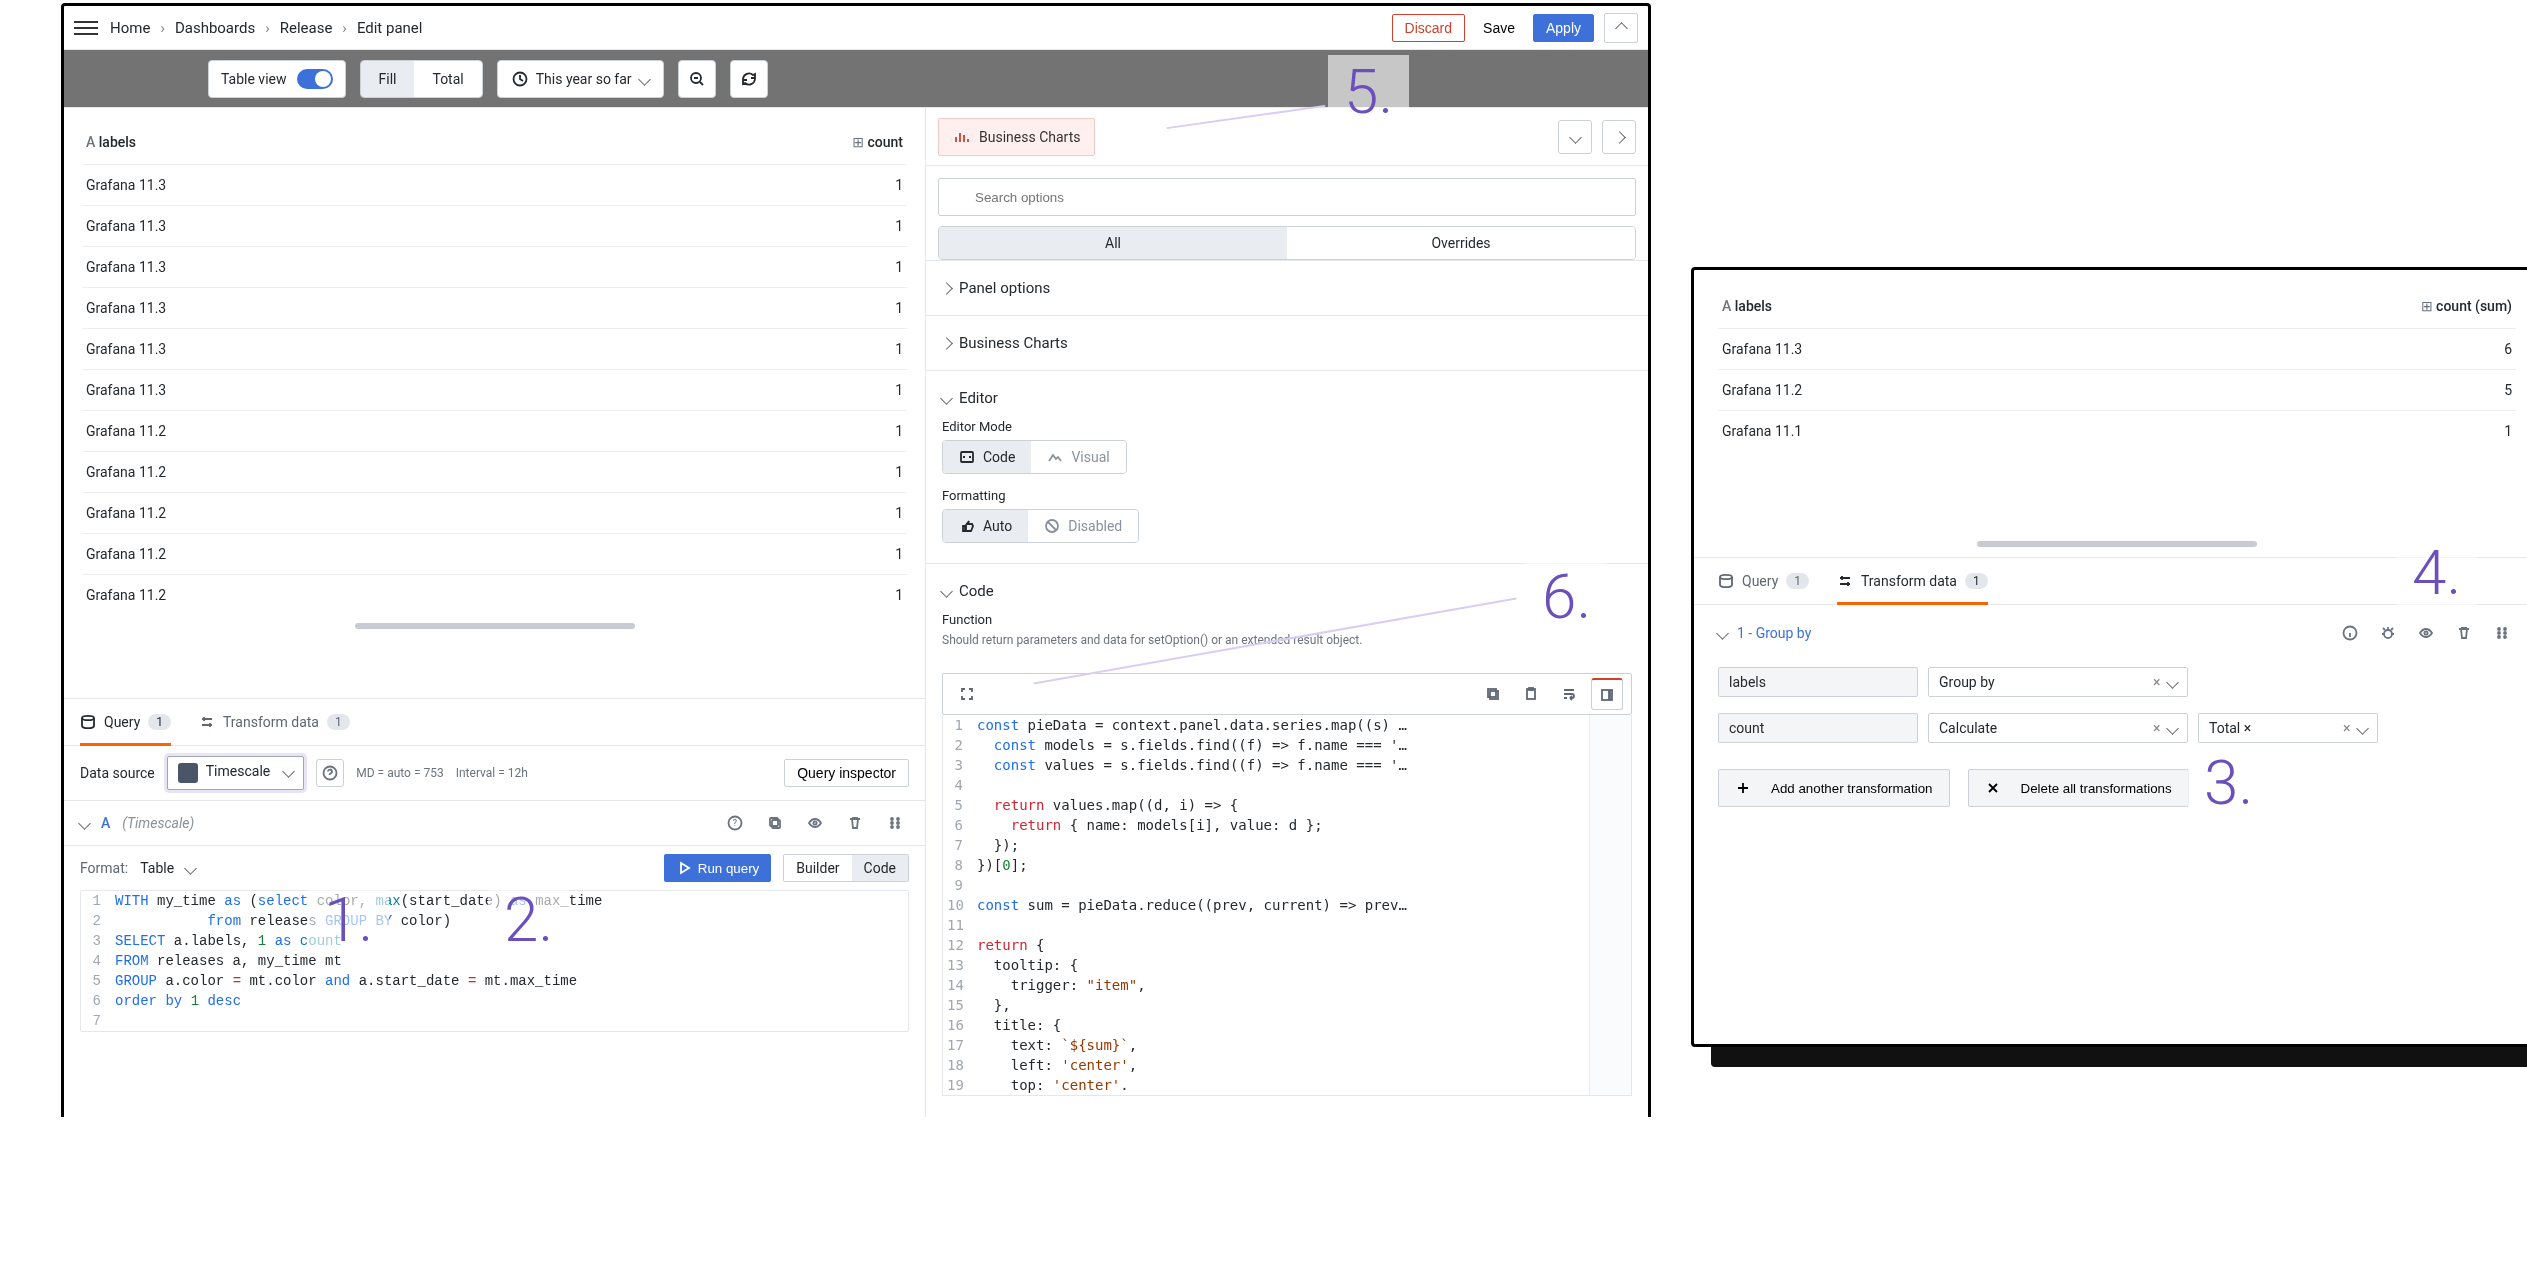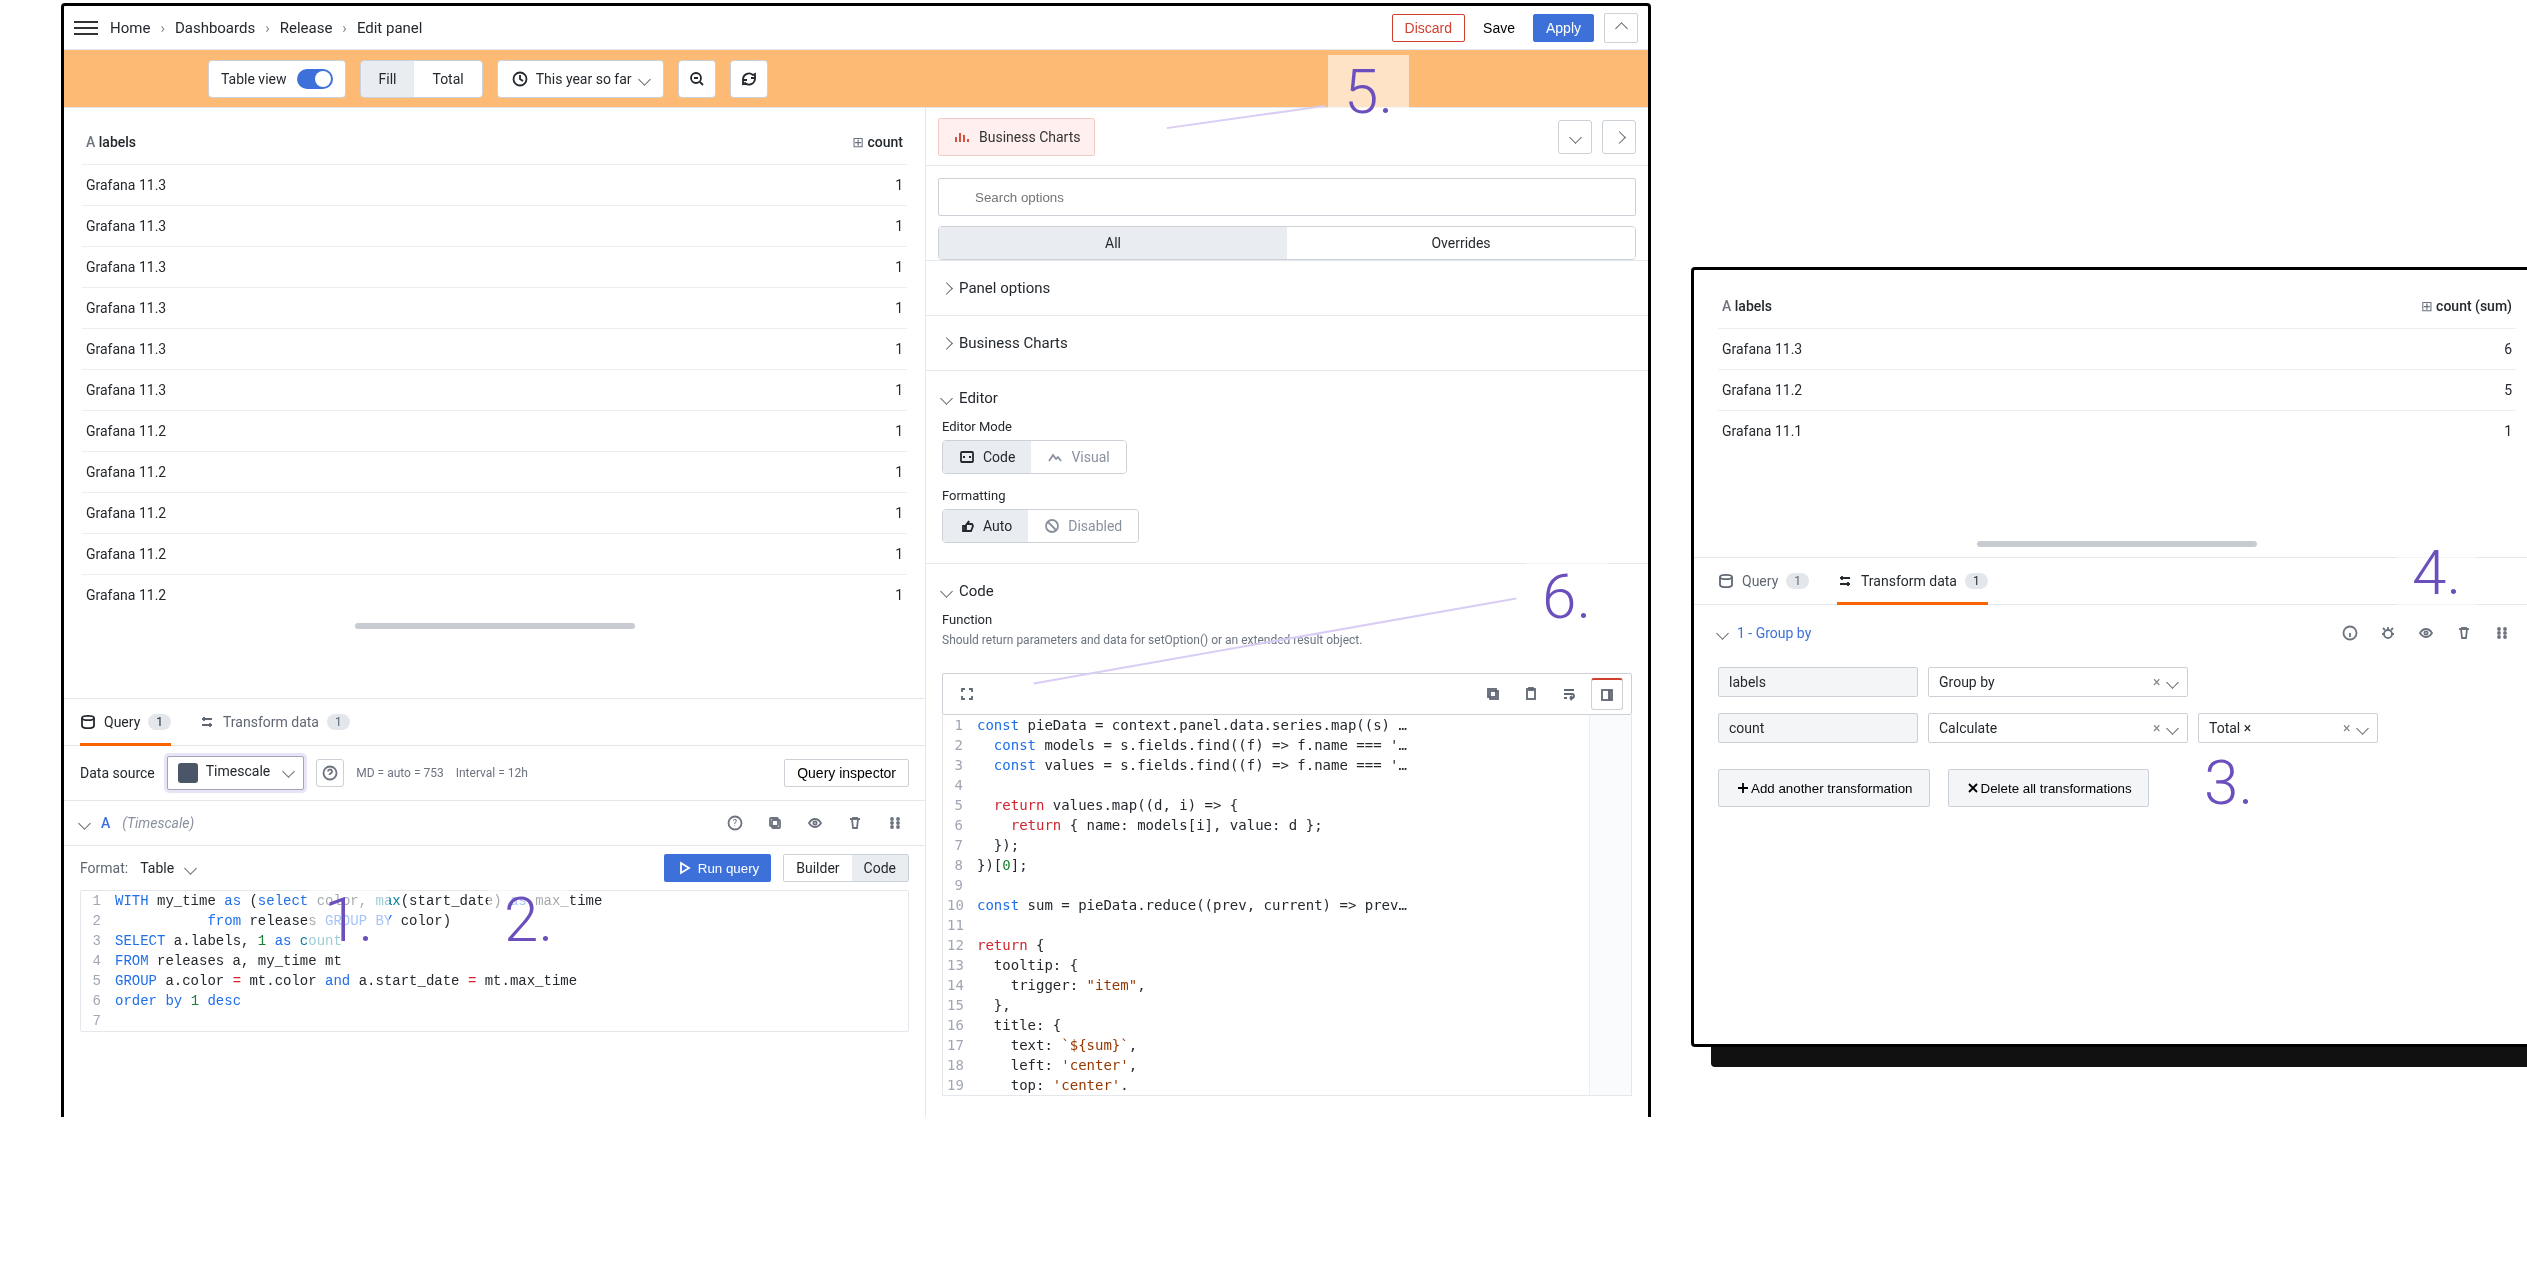--- a/index.html
+++ b/index.html
@@ -11,21 +11,21 @@
 .menu-icon span { display: block; height: 2px; background: #333; }
 .breadcrumbs { display: flex; align-items: center; gap: 10px; font-size: 15px; }
 .breadcrumbs .crumb { color: #24292e; cursor: pointer; }
 .breadcrumbs .sep { color: #888; }
 .topbar-spacer { flex: 1; }
 .btn { display: inline-flex; align-items: center; padding: 5px 12px; border: 1px solid #ccd1d8; border-radius: 2px; background: #fff; cursor: pointer; font-size: 14px; }
 .btn-danger-outline { color: #d13f2e; border-color: #d13f2e; background: #fff; }
 .btn-primary { background: #3d71d9; color: #fff; border-color: #3d71d9; }
 .btn-plain { border: none; }
 .chevron-btn { width: 34px; height: 30px; display: flex; align-items: center; justify-content: center; border: 1px solid #ccd1d8; border-radius: 2px; cursor: pointer; }
-.toolbar-row { display: flex; align-items: center; height: 58px; padding: 0 20px; border-bottom: 1px solid #e4e7eb; gap: 14px; background: #fdba74; }
+.toolbar-row { display: flex; align-items: center; height: 58px; padding: 0 20px; border-bottom: 1px solid #e4e7eb; gap: 14px; background: #737373; }
 .tableview-pill { display: inline-flex; align-items: center; gap: 10px; background: #fff; border: 1px solid #ccd1d8; border-radius: 4px; height: 38px; padding: 0 12px; }
 .toggle { width: 36px; height: 20px; background: #3d71d9; border-radius: 10px; position: relative; }
 .toggle::after { content: ""; position: absolute; right: 2px; top: 2px; width: 16px; height: 16px; background: #fff; border-radius: 50%; }
 .seg { display: inline-flex; border: 1px solid #ccd1d8; border-radius: 4px; overflow: hidden; height: 38px; }
 .seg .segbtn { padding: 0 18px; display: flex; align-items: center; background: #fff; cursor: pointer; }
 .seg .segbtn.active { background: #e9edf2; }
 .time-btn { display: inline-flex; align-items: center; gap: 8px; border: 1px solid #ccd1d8; border-radius: 4px; height: 38px; padding: 0 14px; background: #fff; cursor: pointer; }
 .icon-btn { width: 38px; height: 38px; border: 1px solid #ccd1d8; border-radius: 4px; display: flex; align-items: center; justify-content: center; background: #fff; cursor: pointer; }
 .main-split { display: flex; height: calc(100% - 44px - 58px); }
 .left-col { width: 862px; border-right: 1px solid #e4e7eb; display: flex; flex-direction: column; }
@@ -84,21 +84,21 @@
 .mode-seg .m.inactive { color: #8a919e; }
 .code-toolbar { display: flex; align-items: center; border: 1px solid #ccd1d8; border-radius: 2px; height: 42px; margin: 0 16px; padding: 0 8px; gap: 6px; }
 .code-toolbar .ctspacer { flex: 1; }
 .code-toolbar .ctbtn { width: 32px; height: 32px; display: flex; align-items: center; justify-content: center; cursor: pointer; color: #5f6773; border-radius: 3px; }
 .code-toolbar .ctbtn.active { border: 1px solid #ccd1d8; border-top: 2px solid #d13f2e; }
 .js-editor { margin: 0 16px 16px 16px; border: 1px solid #e4e7eb; border-top: none; font-family: "SFMono-Regular", Consolas, monospace; font-size: 14px; position: relative; overflow:hidden; }
 .js-editor .minimap { position: absolute; right: 0; top: 0; width: 42px; height: 100%; background: #fafbfc; border-left: 1px solid #eceff2; }
 .callout { position: absolute; font-size: 62px; color: #6b4fbd; font-weight: 300; background: rgba(255,255,255,0.6); padding: 0 16px; z-index: 5; pointer-events: none; }
 .connector { position: absolute; height: 2px; background: #d9cdf6; z-index: 4; pointer-events: none; }
 .panel-window2 { position: absolute; left: 1663px; top: 267px; width: 852px; height: 780px; border: 3px solid #000; border-radius: 4px; background: #fff; overflow: hidden; box-shadow: 20px 20px 0 #111; }
-.pw2-btn { display: inline-flex; align-items: flex-end; gap: 0; border: 1px solid #ccd1d8; border-radius: 2px; background: #f4f5f7; padding: 10px 16px; cursor: pointer; }
+.pw2-btn { display: inline-flex; align-items: flex-end; gap: 20px; border: 1px solid #ccd1d8; border-radius: 2px; background: #f4f5f7; padding: 10px 16px; cursor: pointer; }
 .pw2-row { display: flex; align-items: center; gap: 10px; padding: 8px 16px; }
 .pw2-sel { display: inline-flex; align-items: center; border: 1px solid #ccd1d8; border-radius: 2px; padding: 6px 10px; background: #fff; cursor: pointer; min-width: 230px; }
 .chev::after { content: ""; display: inline-block; width: 8px; height: 8px; border-right: 1.7px solid #666; border-bottom: 1.7px solid #666; transform: rotate(45deg); margin-top:-3px; }
 .chev.right::after { transform: rotate(-45deg); }
 .chev.up::after { transform: rotate(-135deg); margin-top:3px; }
 svg.i { width: 16px; height: 16px; stroke: currentColor; fill: none; stroke-width: 1.8; }
 </style>
 </head>
 <body>
 

